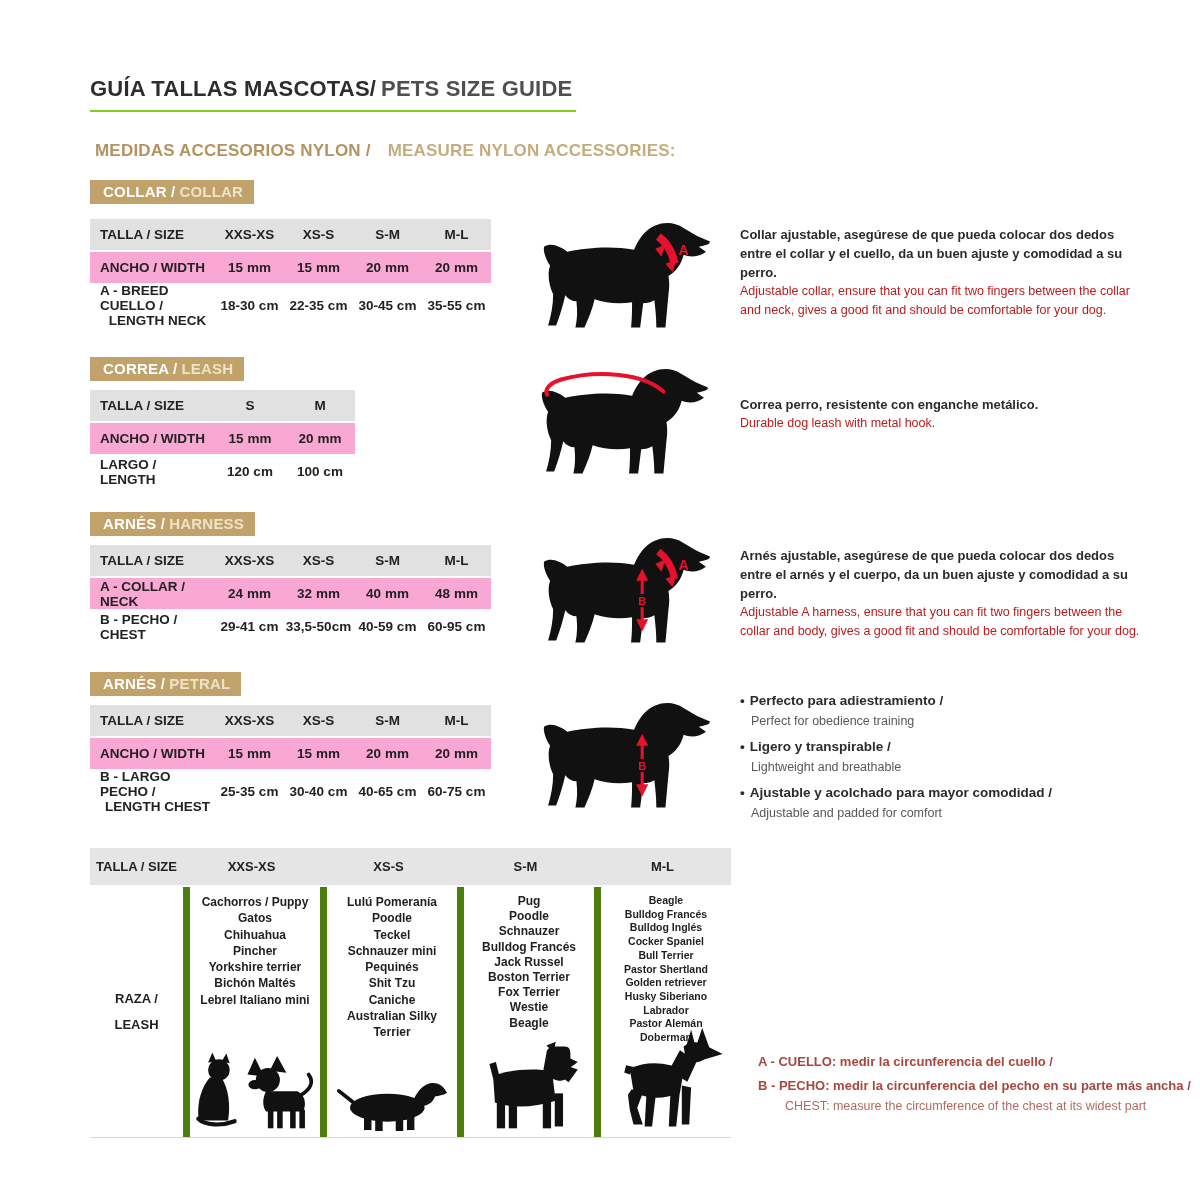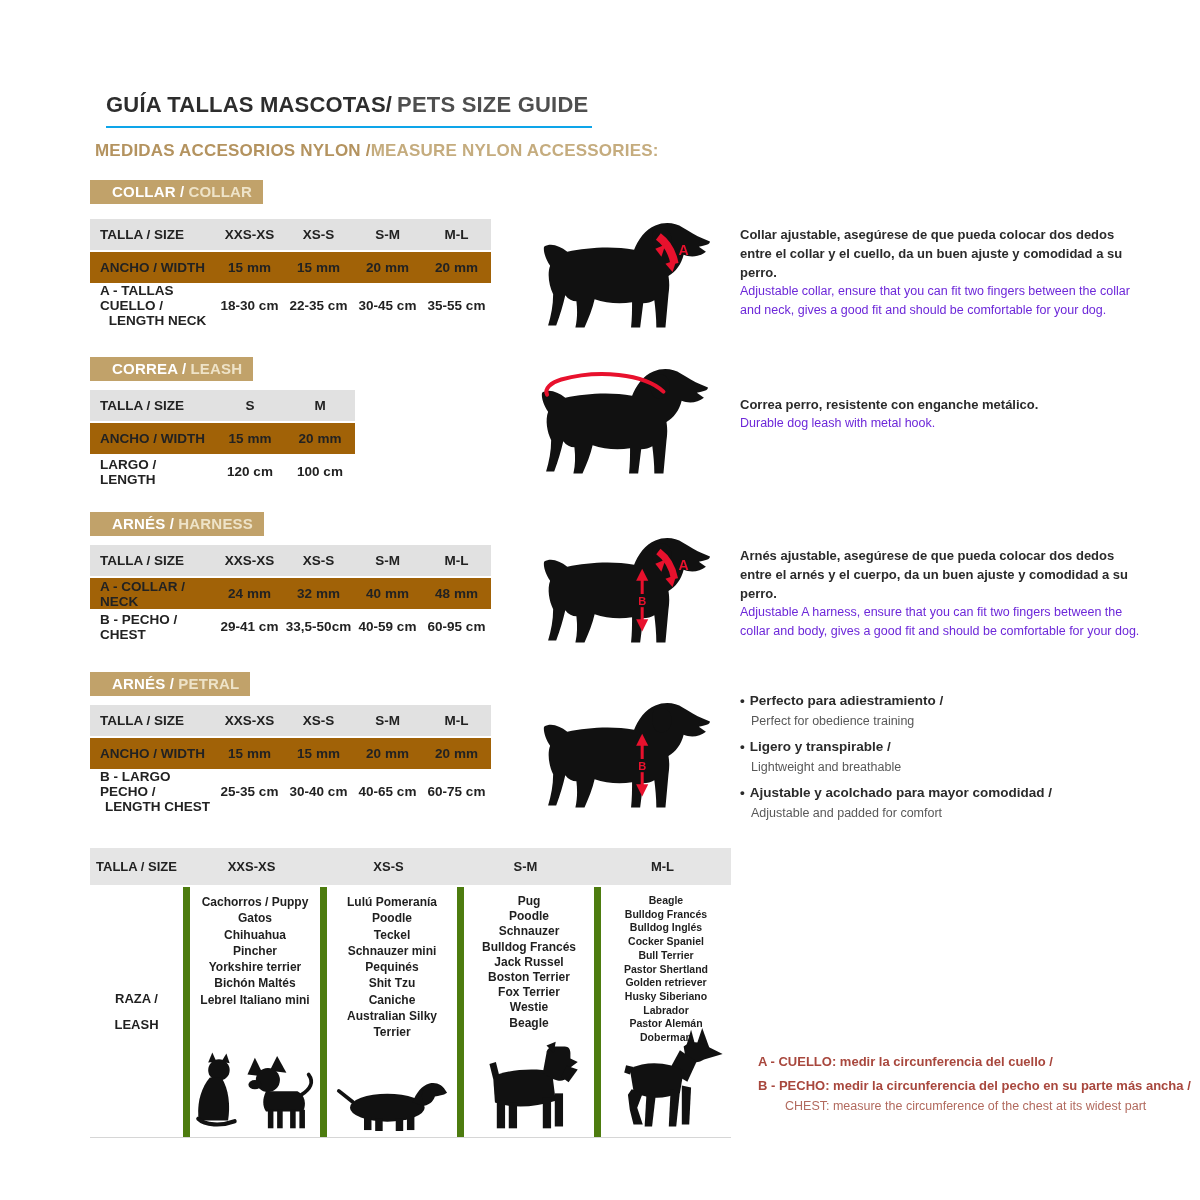--- a/index.html
+++ b/index.html
@@ -2,54 +2,54 @@
 <html><head>
 <meta charset="utf-8">
 <style>
   html,body { margin:0; padding:0; background:#fff; }
   .page {
     position:relative; width:1200px; height:1200px; background:#fff;
     font-family:"Liberation Sans", sans-serif; color:#1f1f1f; overflow:hidden;
   }
   
   .title {
-    position:absolute; left:90px; top:76px; margin:16px;
+    position:absolute; left:90px; top:76px; margin:0;
     font-size:22px; font-weight:bold; letter-spacing:.2px; color:#2d2d2d;
-    border-bottom:2px solid #0ea5e9; padding:0 4px 8px 0; display:inline-block;
+    border-bottom:2px solid #84cc16; padding:0 4px 8px 0; display:inline-block;
   }
   .title .t-en { color:#4f4f4f; margin-left:5px; }
   .subtitle {
     position:absolute; left:95px; top:141px; font-size:17px; font-weight:bold;
     color:#b4935f; letter-spacing:.2px;
   }
-  .subtitle .s-en { color:#c5ac7e; margin-left:0;text-align:right; }
+  .subtitle .s-en { color:#c5ac7e; margin-left:17px;text-align:right; }
   
   .badge {
     position:absolute; left:90px; background:#c1a26a; color:#fff;
-    font-size:15px; font-weight:bold; padding:3px 11px 4px 22px; letter-spacing:.2px;
+    font-size:15px; font-weight:bold; padding:3px 11px 4px 13px; letter-spacing:.2px;
   }
   .badge .b-en { color:#eee3c8; margin-left:4px; }
   
   .stable { position:absolute; left:90px; }
   .trow { display:flex; margin-bottom:2px; }
   .tcell {
     display:flex; align-items:center; justify-content:center;
     font-size:13.5px; font-weight:bold; color:#222; height:31px; box-sizing:border-box;
   }
   .tlabel { width:125px; justify-content:flex-start; padding-left:10px; text-align:left; }
   .tval  { width:69px; }
   .tval-w { width:70px; }
   .r-head .tcell { background:#e1e1e1; }
-  .r-mid  .tcell { background:#a16207; }
+  .r-mid  .tcell { background:#f9a8d4; }
   .r-tall .tcell { height:40px; }
   .lbl-2line { display:flex; flex-direction:column; justify-content:center; line-height:15px; }
   
   .desc { position:absolute; left:740px; width:400px; }
   .desc-es { font-size:13px; font-weight:bold; color:#2b2b2b; line-height:19px; }
-  .desc-en { font-size:12.5px; color:#6d28d9; line-height:19px; }
+  .desc-en { font-size:12.5px; color:#b91c1c; line-height:19px; }
   
   .bullets { position:absolute; left:740px; top:690px; width:400px; }
   .bullet { margin-bottom:4px; }
   .bullet-es { font-size:13.5px; font-weight:bold; color:#2b2b2b; line-height:21px; }
   .bullet-es .dot { margin-right:5px; }
   .bullet-en { font-size:12.5px; color:#585858; line-height:21px; padding-left:11px; }
   
   .dog { position:absolute; width:172px; height:112px; }
   .marker-text { font-family:"Liberation Sans",sans-serif; font-size:14px; font-weight:bold; fill:#e8112d; text-anchor:middle; }
   
@@ -115,21 +115,21 @@
     </div>
     <div class="trow r-mid">
       <div class="tcell tlabel">ANCHO / WIDTH</div>
       <div class="tcell tval">15 mm</div>
       <div class="tcell tval">15 mm</div>
       <div class="tcell tval">20 mm</div>
       <div class="tcell tval">20 mm</div>
     </div>
     <div class="trow r-tall">
       <div class="tcell tlabel lbl-2line">
-        <span>A - TALLAS CUELLO /</span>
+        <span>A - BREED CUELLO /</span>
         <span>LENGTH NECK</span>
       </div>
       <div class="tcell tval">18-30 cm</div>
       <div class="tcell tval">22-35 cm</div>
       <div class="tcell tval">30-45 cm</div>
       <div class="tcell tval">35-55 cm</div>
     </div>
   </div>
 
   <svg class="dog" style="left:541px; top:221px;" viewBox="0 0 170 110">

